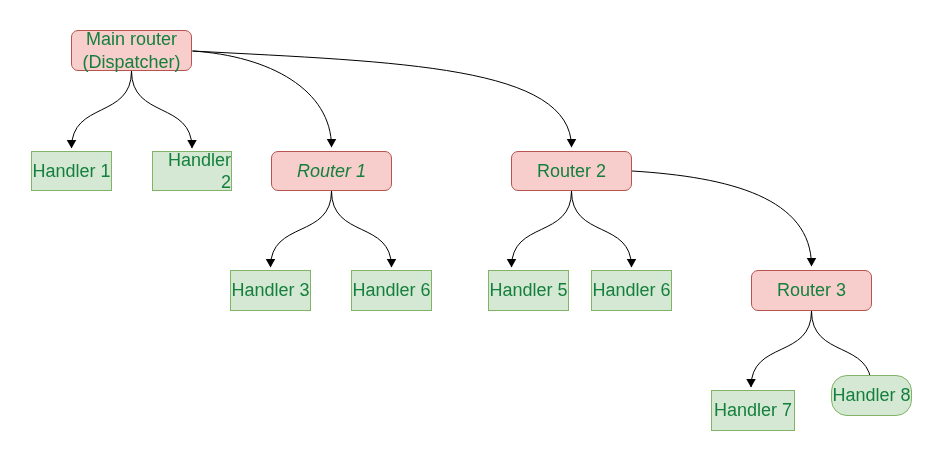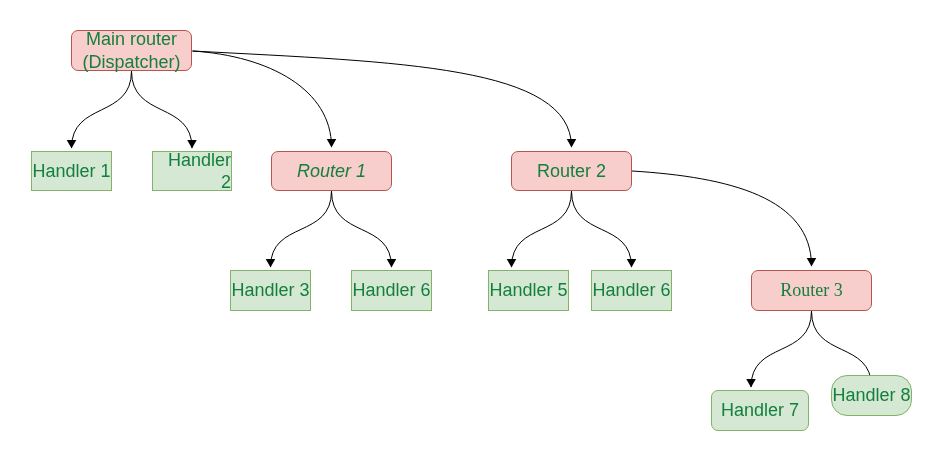--- a/index.html
+++ b/index.html
@@ -86,25 +86,25 @@
   </div>
 
   <div class="node handler" style="left:471px;top:270px;width:81px;height:41px;margin-left:17px;">
     <span>Handler 5</span>
   </div>
 
   <div class="node handler" style="left:591px;top:270px;width:81px;height:41px;">
     <span>Handler 6</span>
   </div>
 
-  <div class="node router" style="left:751px;top:270px;width:121px;height:41px;font-family:Liberation Serif, serif;">
+  <div class="node router" style="left:751px;top:270px;width:121px;height:41px;">
     <span>Router 3</span>
   </div>
 
-  <div class="node handler" style="left:711px;top:390px;width:98px;height:41px;border-radius:7px;">
+  <div class="node handler" style="left:711px;top:390px;width:84px;height:41px;">
     <span>Handler 7</span>
   </div>
 
   <div class="node handler" style="left:831px;top:375px;width:81px;height:41px;border-radius:16px;">
     <span>Handler 8</span>
   </div>
 
 </div>
 
 </body></html>

